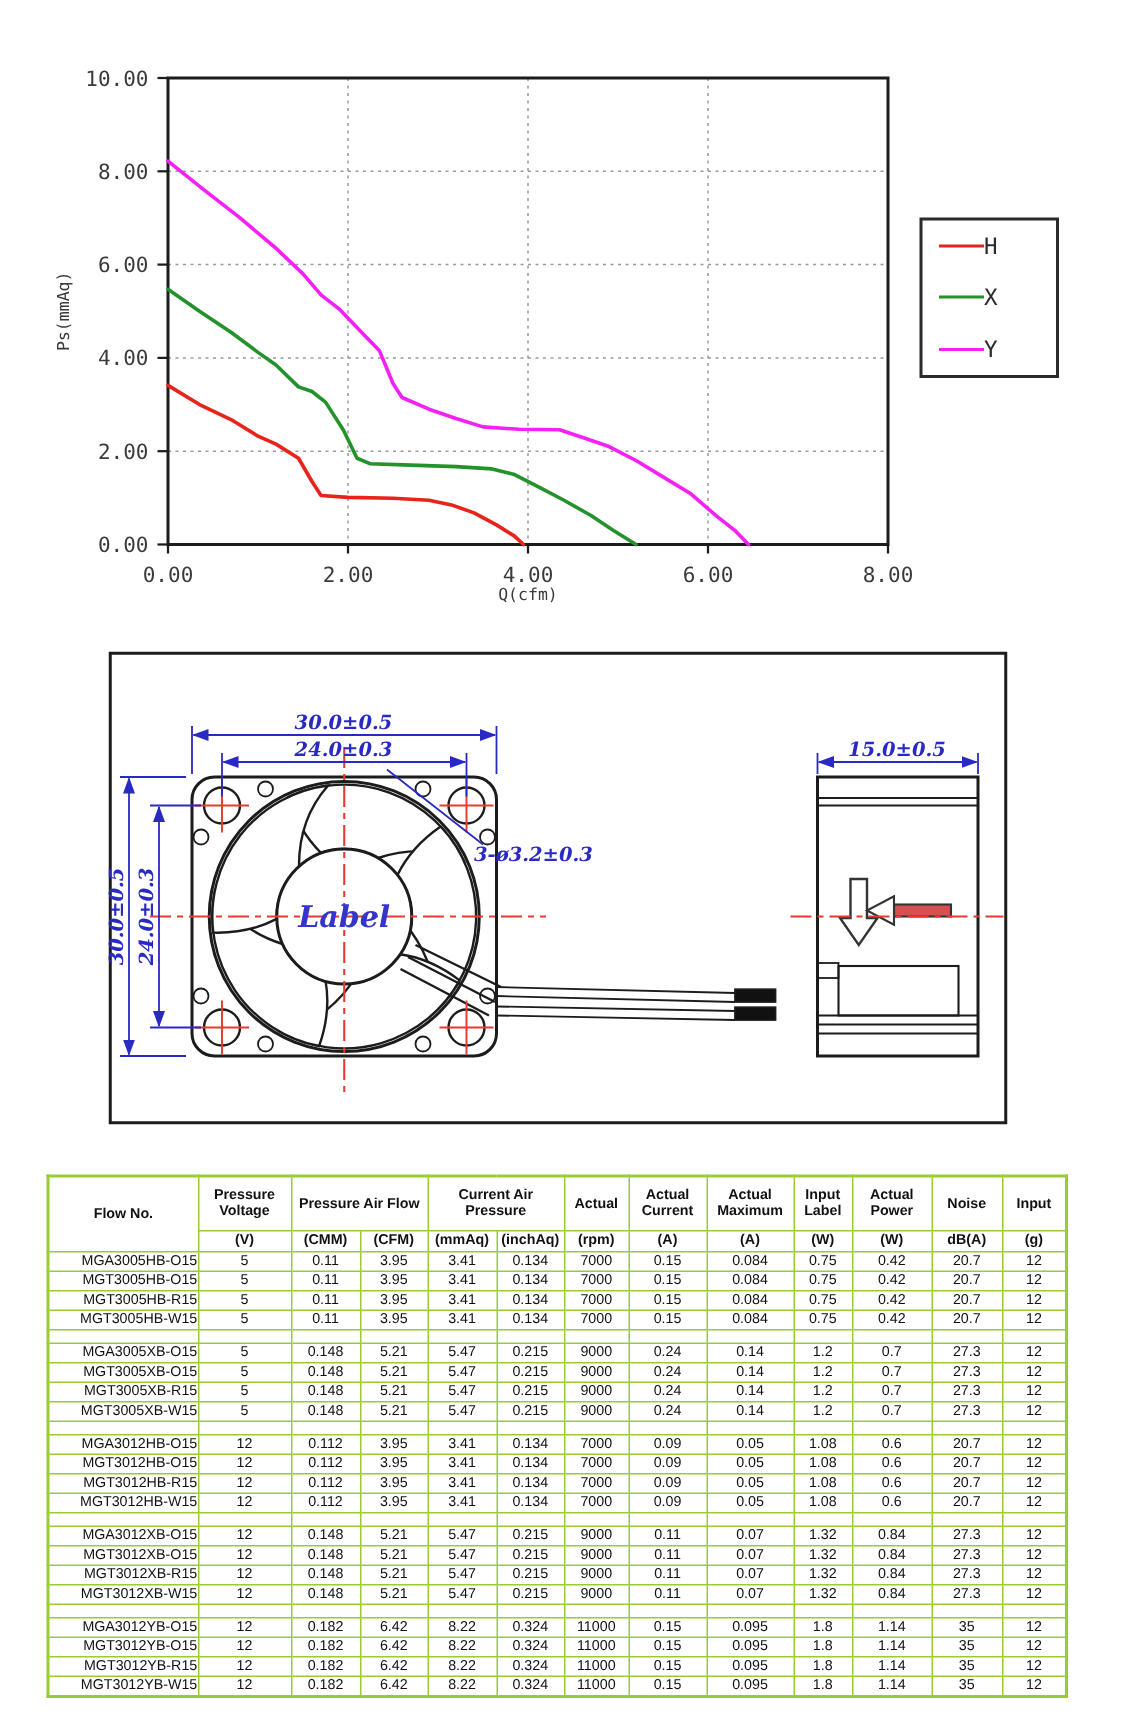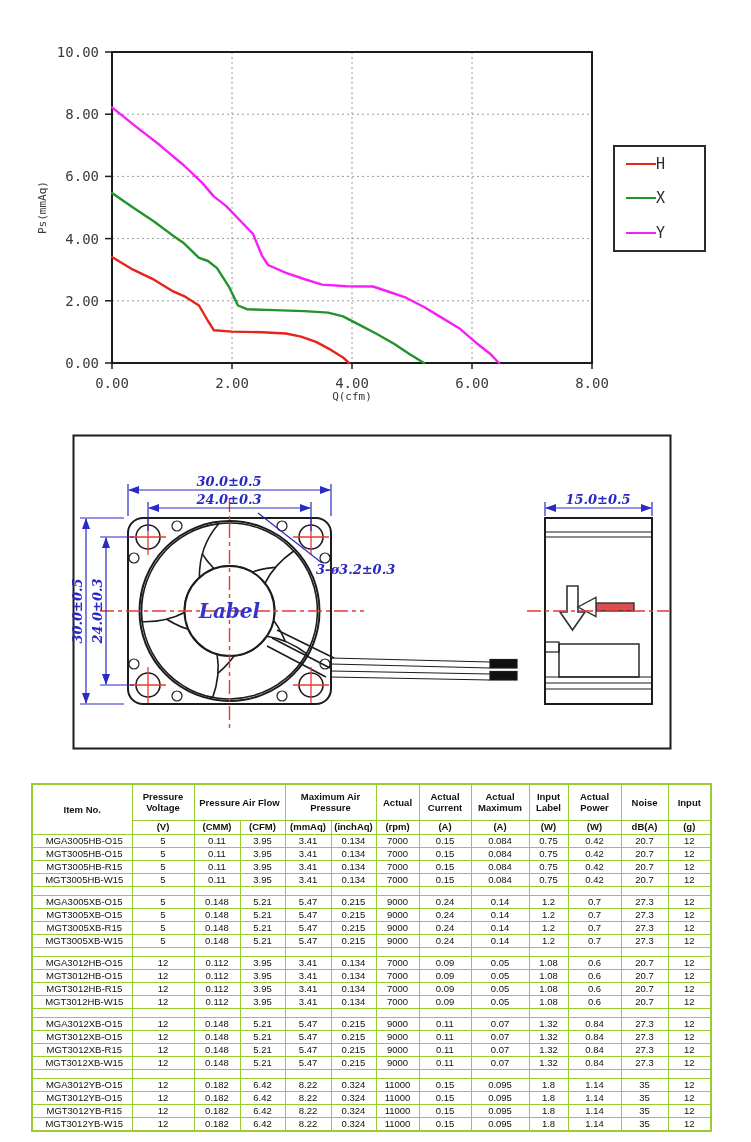--- a/index.html
+++ b/index.html
@@ -15,21 +15,21 @@
   .legend-label{font-family:"DejaVu Sans Mono",monospace;font-size:15px;color:#2b2b2b;}
   
   #diagram-svg{position:absolute;left:72px;top:434px;}
   
   #spec-table{position:absolute;left:31px;top:783px;border-collapse:collapse;
               table-layout:fixed;width:679px;border:2px solid #99cc33;}
   #spec-table th,#spec-table td{border:1px solid #99cc33;padding:0;color:#111;
               overflow:hidden;white-space:nowrap;}
   #spec-table th{font-size:9.5px;font-weight:bold;line-height:1.18;white-space:normal;}
   #spec-table td{font-size:9.5px;text-align:center;height:12px;line-height:12px;}
-  #spec-table td.left{text-align:center;padding-left:4px;}
+  #spec-table td.left{text-align:right;padding-left:4px;}
   #spec-table tr.hdr{height:36px;}
   #spec-table tr.units{height:14px;}
   #spec-table tr.spacer td{height:8px;}
 </style>
 </head>
 <body>
 
 <div id="page">
 
   <svg id="chart-plot" width="751" height="412" viewBox="0 0 751 412">
@@ -226,24 +226,24 @@
       <col style="width:43px">
         <col style="width:52px">
         <col style="width:58px">
       <col style="width:39px">
         <col style="width:53px">
         <col style="width:47px">
       <col style="width:43px">
     </colgroup>
     <thead>
       <tr class="hdr">
-        <th rowspan="2">Item No.</th>
+        <th rowspan="2">Flow No.</th>
         <th>Pressure Voltage</th>
         <th colspan="2">Pressure Air Flow</th>
-        <th colspan="2">Maximum Air Pressure</th>
+        <th colspan="2">Current Air Pressure</th>
         <th>Actual</th>
         <th>Actual Current</th>
         <th>Actual Maximum</th>
         <th>Input Label</th>
         <th>Actual Power</th>
         <th>Noise</th>
         <th>Input</th>
       </tr>
       <tr class="units">
         <th>(V)</th>

